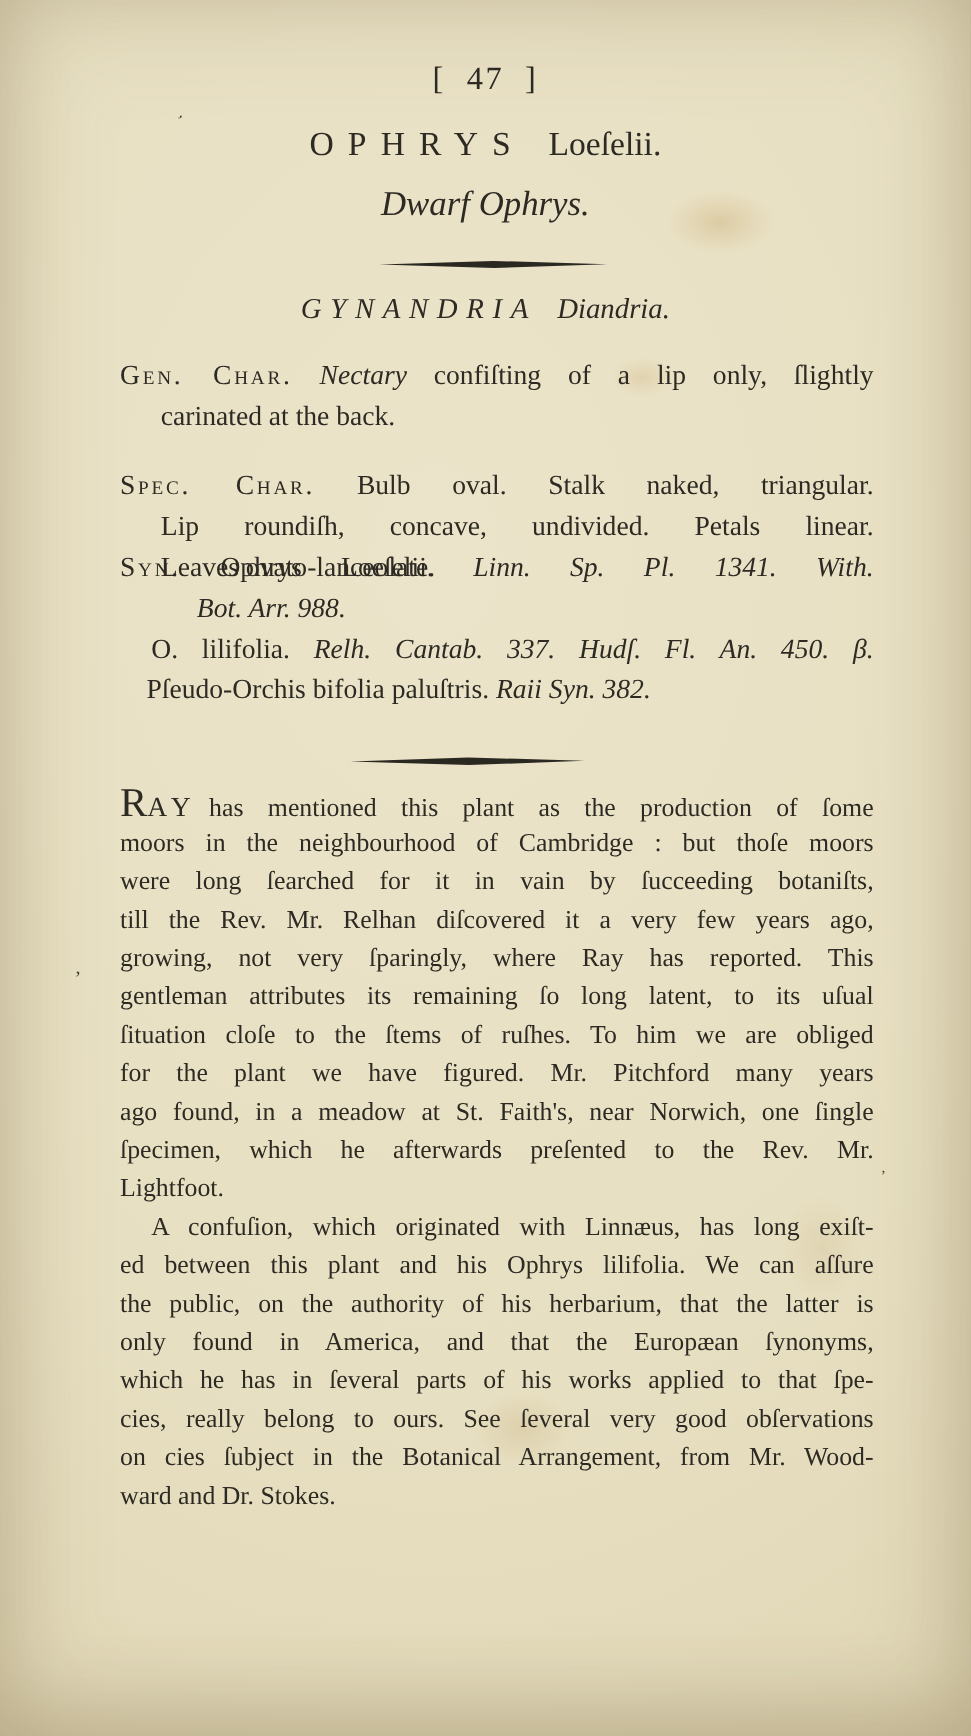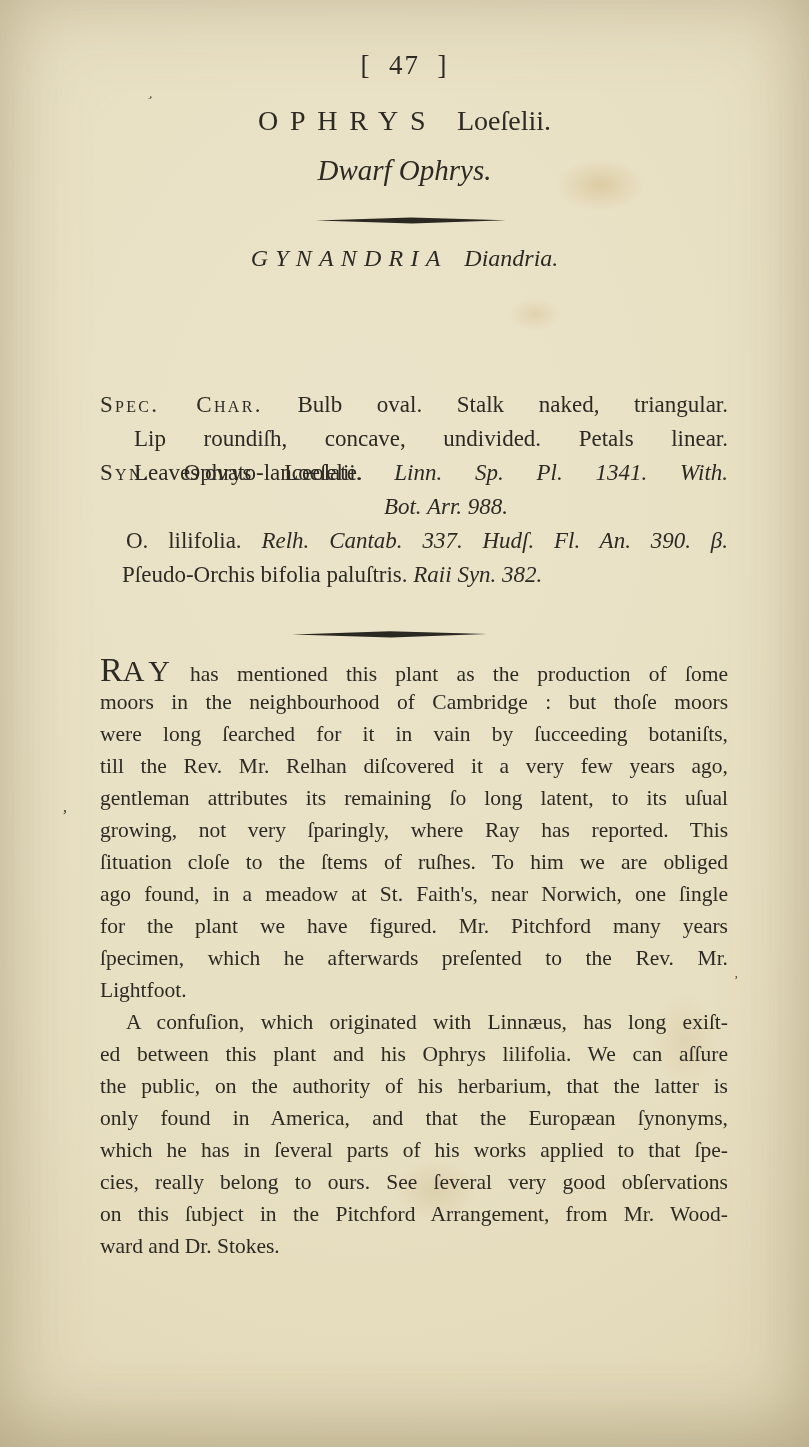--- a/index.html
+++ b/index.html
@@ -10,21 +10,21 @@
     background-color:#e7dfc1;
     background-image:
       radial-gradient(ellipse 120% 90% at 45% 32%, #ece4ca 0%, #e7dfc1 55%, #ded4b2 100%);
     box-shadow: inset 0 0 90px rgba(120,100,60,.25), inset 0 -25px 60px rgba(110,90,55,.18);
     font-family:"Liberation Serif","DejaVu Serif",serif;
     color:#2d2a23;
     overflow:hidden;
   }
   .abs { position:absolute; }
   .ctr { left:0; width:100%; text-align:center; }
-  .it  { font-style:italic;text-align:center; }
+  .it  { font-style:italic; }
   .sc  { font-variant:small-caps; letter-spacing:.1em; }
 
   .pagenum  { top:50px;  font-size:27px; white-space:pre; letter-spacing:2px; }
   .titleline{ top:105px; font-size:28px; }
   .genus    { letter-spacing:.42em; }
   .species  { margin-left:.7em; }
   .subtitle { top:154px; font-size:29px; font-style:italic;text-align:center; }
   .classline{ top:245px; font-size:24px; font-style:italic; }
   .cls      { letter-spacing:.3em; }
   .order    { margin-left:.7em; }
@@ -43,21 +43,21 @@
   .just::after { content:""; display:inline-block; width:100%; height:0; }
   .ind34 { padding-left:34px; }
   .ind26 { padding-left:26px; }
   .ind22 { padding-left:22px; }
   .ind64 { padding-left:64px; }
 
   .bodyblock { left:100px; width:628px; font-size:21.5px; line-height:32px; }
   .para1 { top:654px; }
   .para2 { top:1006px; }
   .initR    { font-size:34px; line-height:32px; }
-  .leadcaps { font-size:30px; letter-spacing:.22em; margin-right:.45em; }
+  .leadcaps { font-size:23px; letter-spacing:.22em; margin-right:.45em; }
   .indent-first { text-indent:26px; }
 
   .stain { position:absolute; border-radius:50%; pointer-events:none; }
   .stain1 { left:540px; top:150px; width:120px; height:70px;
             background:radial-gradient(closest-side, rgba(176,128,48,.22), rgba(176,128,48,0) 75%); }
   .stain2 { left:500px; top:292px; width:70px; height:45px;
             background:radial-gradient(closest-side, rgba(176,128,48,.16), rgba(176,128,48,0) 75%); }
   .stain3 { left:380px; top:1150px; width:110px; height:80px;
             background:radial-gradient(closest-side, rgba(160,118,48,.14), rgba(160,118,48,0) 75%); }
   .stain4 { left:640px; top:980px; width:90px; height:120px;
@@ -89,71 +89,79 @@
   <div class="abs ctr subtitle">Dwarf Ophrys.</div>
 
   <svg class="abs swellrule rule1" width="190" height="9" viewBox="0 0 190 9">
     <polygon points="0,4.5 95,1.4 190,4.2 96,7.4" fill="#2b2821"></polygon>
   </svg>
 
   <div class="abs ctr classline">
     <span class="cls">GYNANDRIA</span><span class="order">Diandria.</span>
   </div>
 
+  <div class="abs synopsis gen">
+    <div class="sline just">
+      <span class="sc">Gen. Char.</span>
+      <span class="it">Nectary</span>
+      <span>confiſting of a lip only, ſlightly</span>
+    </div>
+    <div class="sline ind34">carinated at the back.</div>
+  </div>
 
   <div class="abs synopsis spec">
     <div class="sline just">
       <span class="sc">Spec. Char.</span>
       <span>Bulb oval. Stalk naked, triangular.</span>
     </div>
     <div class="sline just ind34">Lip roundiſh, concave, undivided. Petals linear.</div>
     <div class="sline ind34">Leaves ovato-lanceolate.</div>
   </div>
 
   <div class="abs synopsis syn">
     <div class="sline just">
       <span class="sc">Syn.</span>
       <span>Ophrys Loeſelii.</span>
       <span class="it">Linn. Sp. Pl. 1341. With.</span>
     </div>
     <div class="sline ind64 it">Bot. Arr. 988.</div>
     <div class="sline just ind26">
       <span>O. lilifolia.</span>
-      <span class="it">Relh. Cantab. 337. Hudſ. Fl. An. 390. β.</span>
+      <span class="it">Relh. Cantab. 337. Hudſ. Fl. An. 450. β.</span>
     </div>
     <div class="sline ind22">
       <span>Pſeudo-Orchis bifolia paluſtris.</span>
       <span class="it">Raii Syn. 382.</span>
     </div>
   </div>
 
   <svg class="abs swellrule rule2" width="195" height="9" viewBox="0 0 195 9">
     <polygon points="0,4.6 98,1.2 195,4.0 99,7.6" fill="#2b2821"></polygon>
   </svg>
 
   <div class="abs bodyblock para1">
     <div class="bline just">
       <span class="initR">R</span><span class="leadcaps">AY</span><span>has mentioned this plant as the production of ſome</span>
     </div>
     <div class="bline just">moors in the neighbourhood of Cambridge : but thoſe moors</div>
     <div class="bline just">were long ſearched for it in vain by ſucceeding botaniſts,</div>
     <div class="bline just">till the Rev. Mr. Relhan diſcovered it a very few years ago,</div>
+    <div class="bline just">growing, not very ſparingly, where Ray has reported. This</div>
     <div class="bline just">gentleman attributes its remaining ſo long latent, to its uſual</div>
-    <div class="bline just">growing, not very ſparingly, where Ray has reported. This</div>
     <div class="bline just">ſituation cloſe to the ſtems of ruſhes. To him we are obliged</div>
+    <div class="bline just">for the plant we have figured. Mr. Pitchford many years</div>
     <div class="bline just">ago found, in a meadow at St. Faith's, near Norwich, one ſingle</div>
-    <div class="bline just">for the plant we have figured. Mr. Pitchford many years</div>
     <div class="bline just">ſpecimen, which he afterwards preſented to the Rev. Mr.</div>
     <div class="bline">Lightfoot.</div>
   </div>
 
   <div class="abs bodyblock para2">
     <div class="bline just indent-first">A confuſion, which originated with Linnæus, has long exiſt-</div>
     <div class="bline just">ed between this plant and his Ophrys lilifolia. We can aſſure</div>
     <div class="bline just">the public, on the authority of his herbarium, that the latter is</div>
     <div class="bline just">only found in America, and that the Europæan ſynonyms,</div>
     <div class="bline just">which he has in ſeveral parts of his works applied to that ſpe-</div>
     <div class="bline just">cies, really belong to ours. See ſeveral very good obſervations</div>
-    <div class="bline just">on this ſubject in the Pitchford Arrangement, from Mr. Wood-</div>
+    <div class="bline just">on cies ſubject in the Botanical Arrangement, from Mr. Wood-</div>
     <div class="bline">ward and Dr. Stokes.</div>
   </div>
 
 </div>
 
 </body></html>

